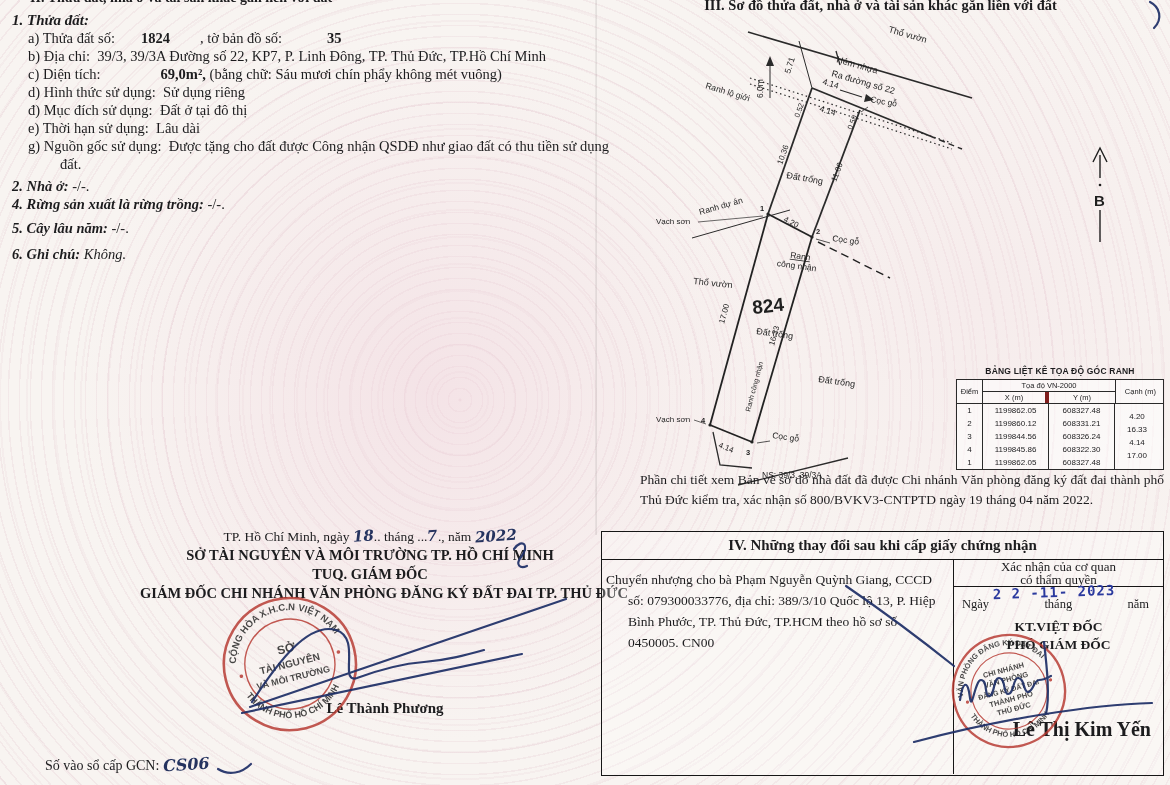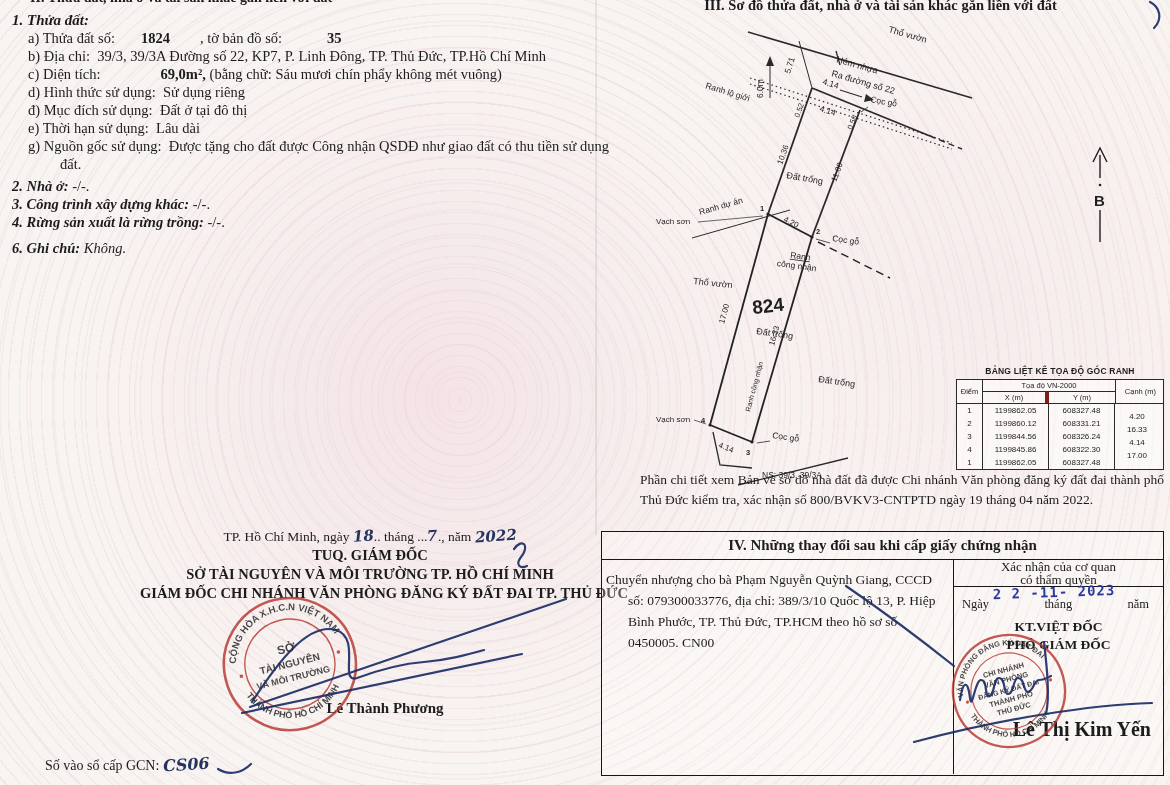--- a/index.html
+++ b/index.html
@@ -97,22 +97,22 @@
     </div>
     <div class="ln" style="padding-left:16px;">
       <span>e) Thời hạn sử dụng:</span>&nbsp;
       <span>Lâu dài</span>
     </div>
     <div class="ln hang" style="padding-left:48px;text-indent:-32px;width:560px;">
       <span>g) Nguồn gốc sử dụng:</span>&nbsp;
       <span>Được tặng cho đất được Công nhận QSDĐ như giao đất có thu tiền sử dụng đất.</span>
     </div>
     <div class="itm" style="margin-top:4px;"><span class="lead">2. Nhà ở:</span> <span>-/-.</span></div>
-    <div class="itm"><span class="lead">3. Công trình xây dựng khác:</span> <span>-/-.</span></div>
     <div class="itm"><span class="lead">4. Rừng sản xuất là rừng trồng:</span> <span>-/-.</span></div>
+    <div class="itm" style="margin-top:6px;"><span class="lead">5. Cây lâu năm:</span> <span>-/-.</span></div>
     <div class="itm" style="margin-top:8px;"><span class="lead">6. Ghi chú:</span> <span style="font-style:italic;">Không.</span></div>
   </div>
 
   <svg class="abs" style="left:600px;top:10px;" width="570" height="490" viewBox="0 0 570 490">
     <g stroke="#2a2a2a" fill="none">
       <line x1="148" y1="22" x2="372" y2="88" stroke-width="1.6"></line>
       <line x1="236" y1="41" x2="240" y2="55" stroke-width="1.3"></line>
       <line x1="240" y1="80" x2="262" y2="87" stroke-width="1.1"></line>
     </g>
     <polygon points="266,84 274,90 264,92" fill="#2a2a2a"></polygon>
@@ -251,22 +251,22 @@
   </div>
 
   <div class="abs note" style="left:640px;top:470px;width:524px;">Phần chi tiết xem Bản vẽ sơ đồ nhà đất đã được Chi nhánh Văn phòng đăng ký đất đai thành phố Thủ Đức kiểm tra, xác nhận số 800/BVKV3-CNTPTD ngày 19 tháng 04 năm 2022.</div>
 
   <div class="sgl">
     <div class="d1">
       <span>TP. Hồ Chí Minh, ngày</span>
       <span class="hw">18</span><span>.. tháng ...</span><span class="hw">7</span><span>., năm</span>
       <span class="hw">2022</span>
     </div>
+    <div class="o">SỞ TÀI NGUYÊN VÀ MÔI TRƯỜNG TP. HỒ CHÍ MINH</div>
     <div class="o">TUQ. GIÁM ĐỐC</div>
-    <div class="o">SỞ TÀI NGUYÊN VÀ MÔI TRƯỜNG TP. HỒ CHÍ MINH</div>
     <div class="o">GIÁM ĐỐC CHI NHÁNH VĂN PHÒNG ĐĂNG KÝ ĐẤT ĐAI TP. THỦ ĐỨC</div>
   </div>
   <div class="abs signer" style="left:295px;top:700px;width:180px;">Lê Thành Phương</div>
 
   <svg class="abs stamp" style="left:218px;top:592px;transform:rotate(-14deg);" width="145" height="145" viewBox="0 0 145 145">
     <defs>
       <path id="arcTL" d="M 18,72 A 54,54 0 1 1 126,72"></path>
       <path id="arcBL" d="M 18,72 A 54,54 0 0 0 126,72"></path>
     </defs>
     <circle cx="72" cy="72" r="66" fill="none" stroke="#b6372f" stroke-width="2.6"></circle>

